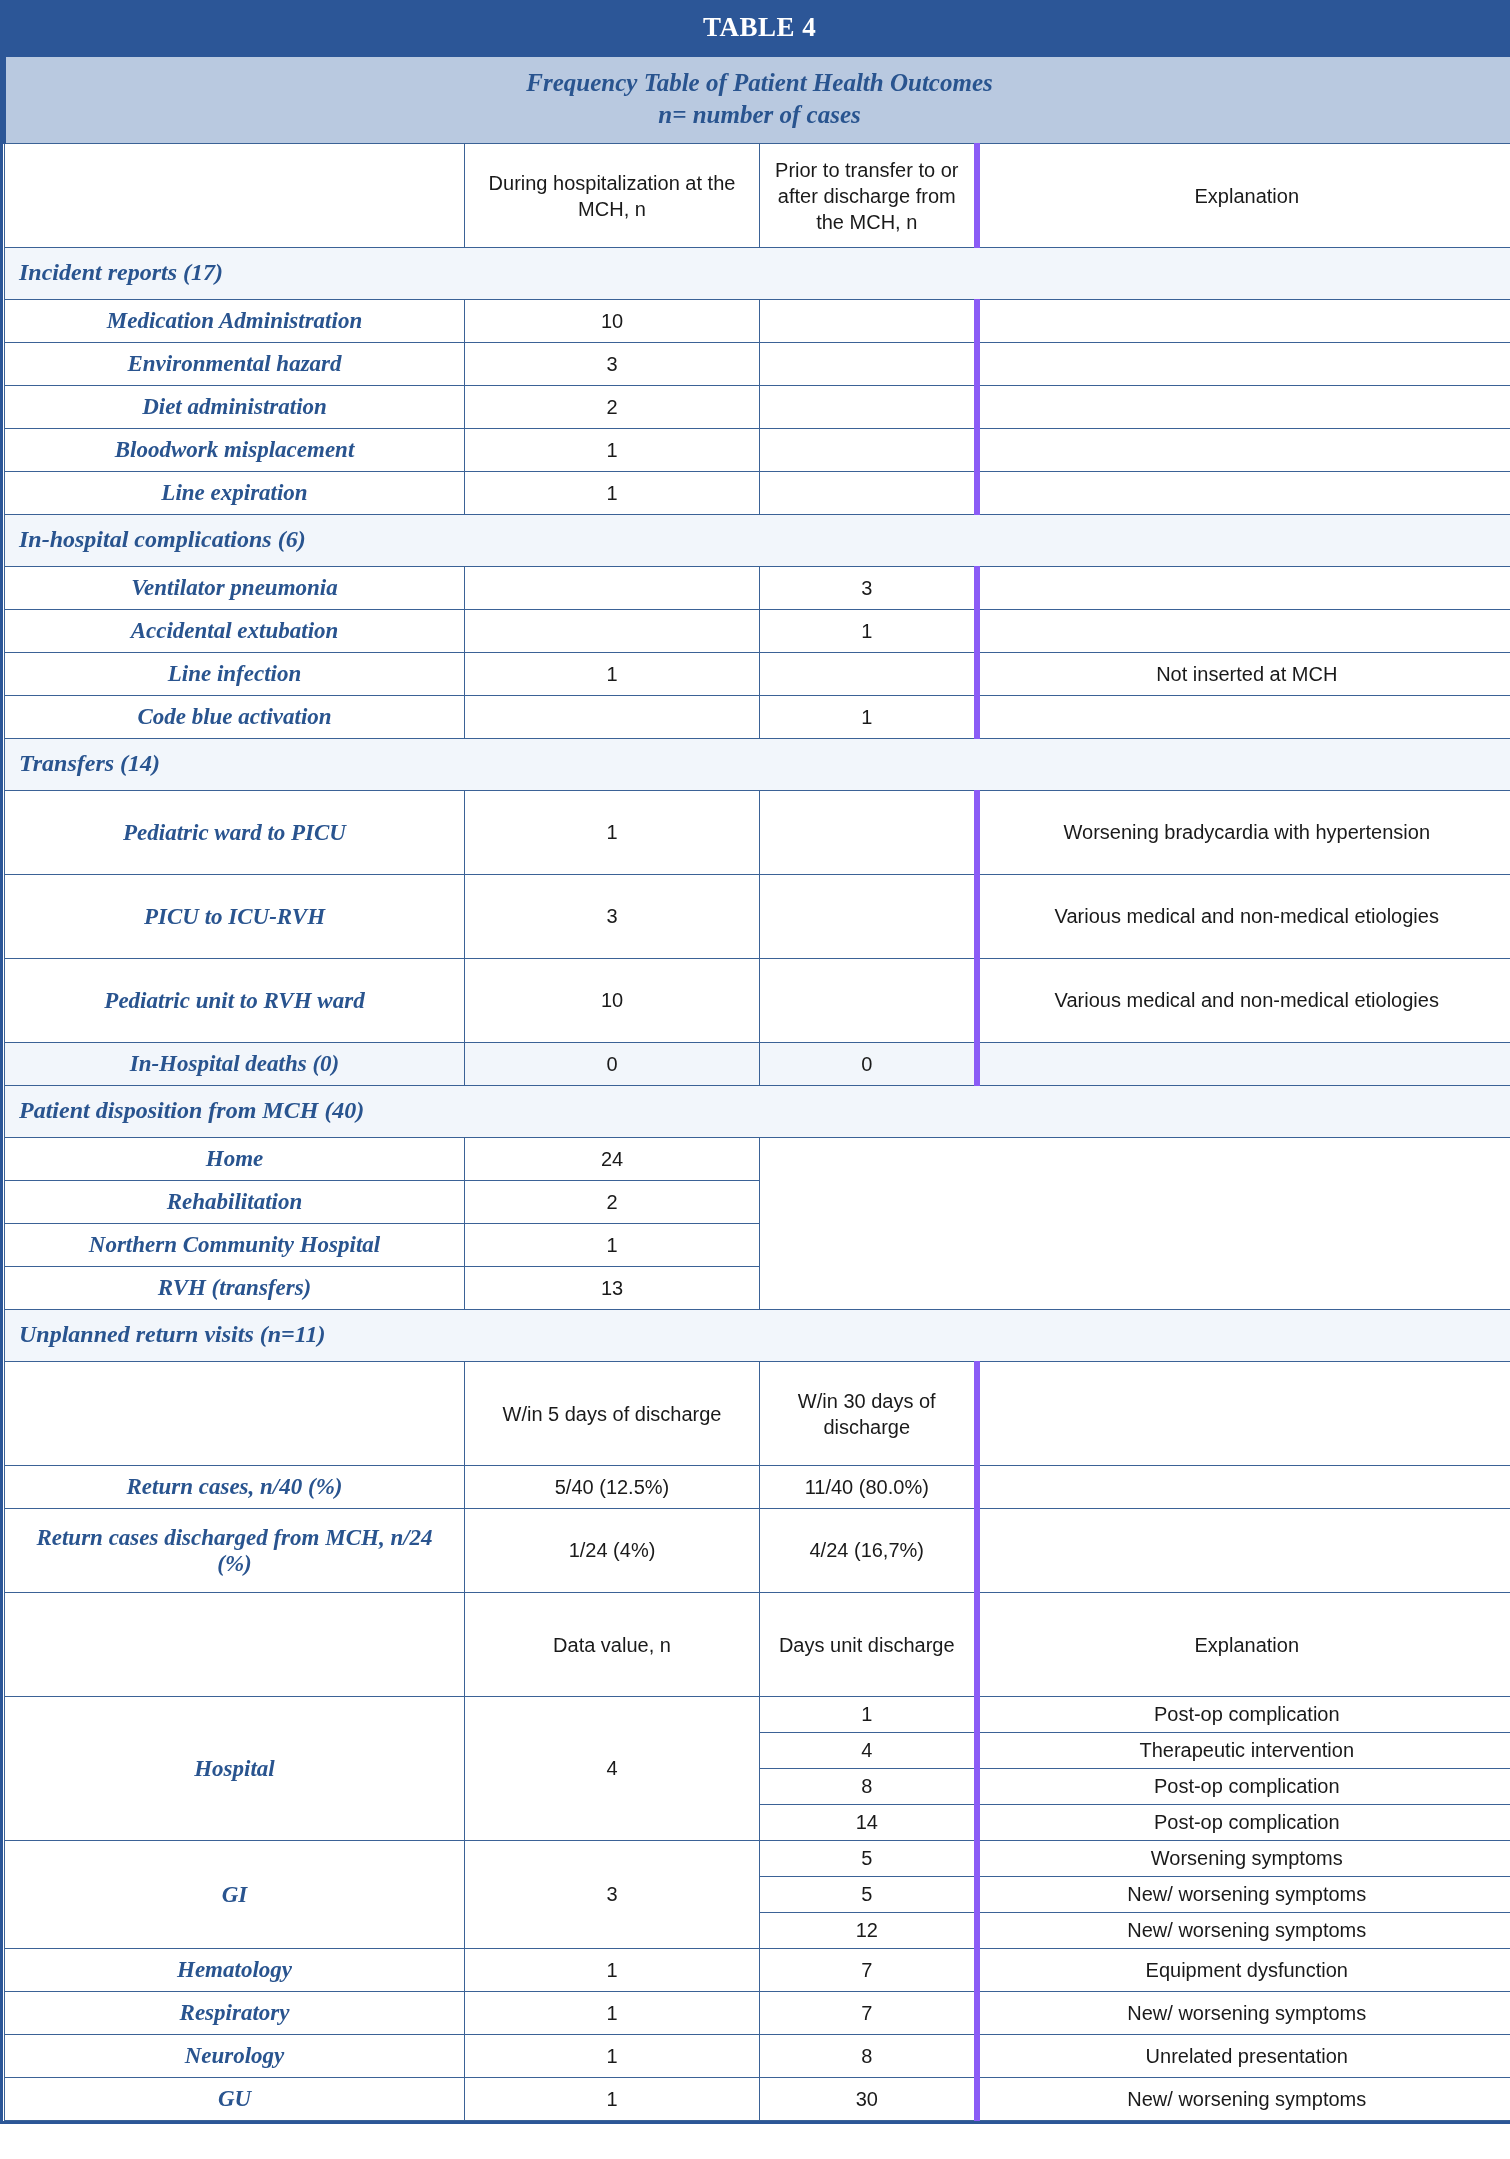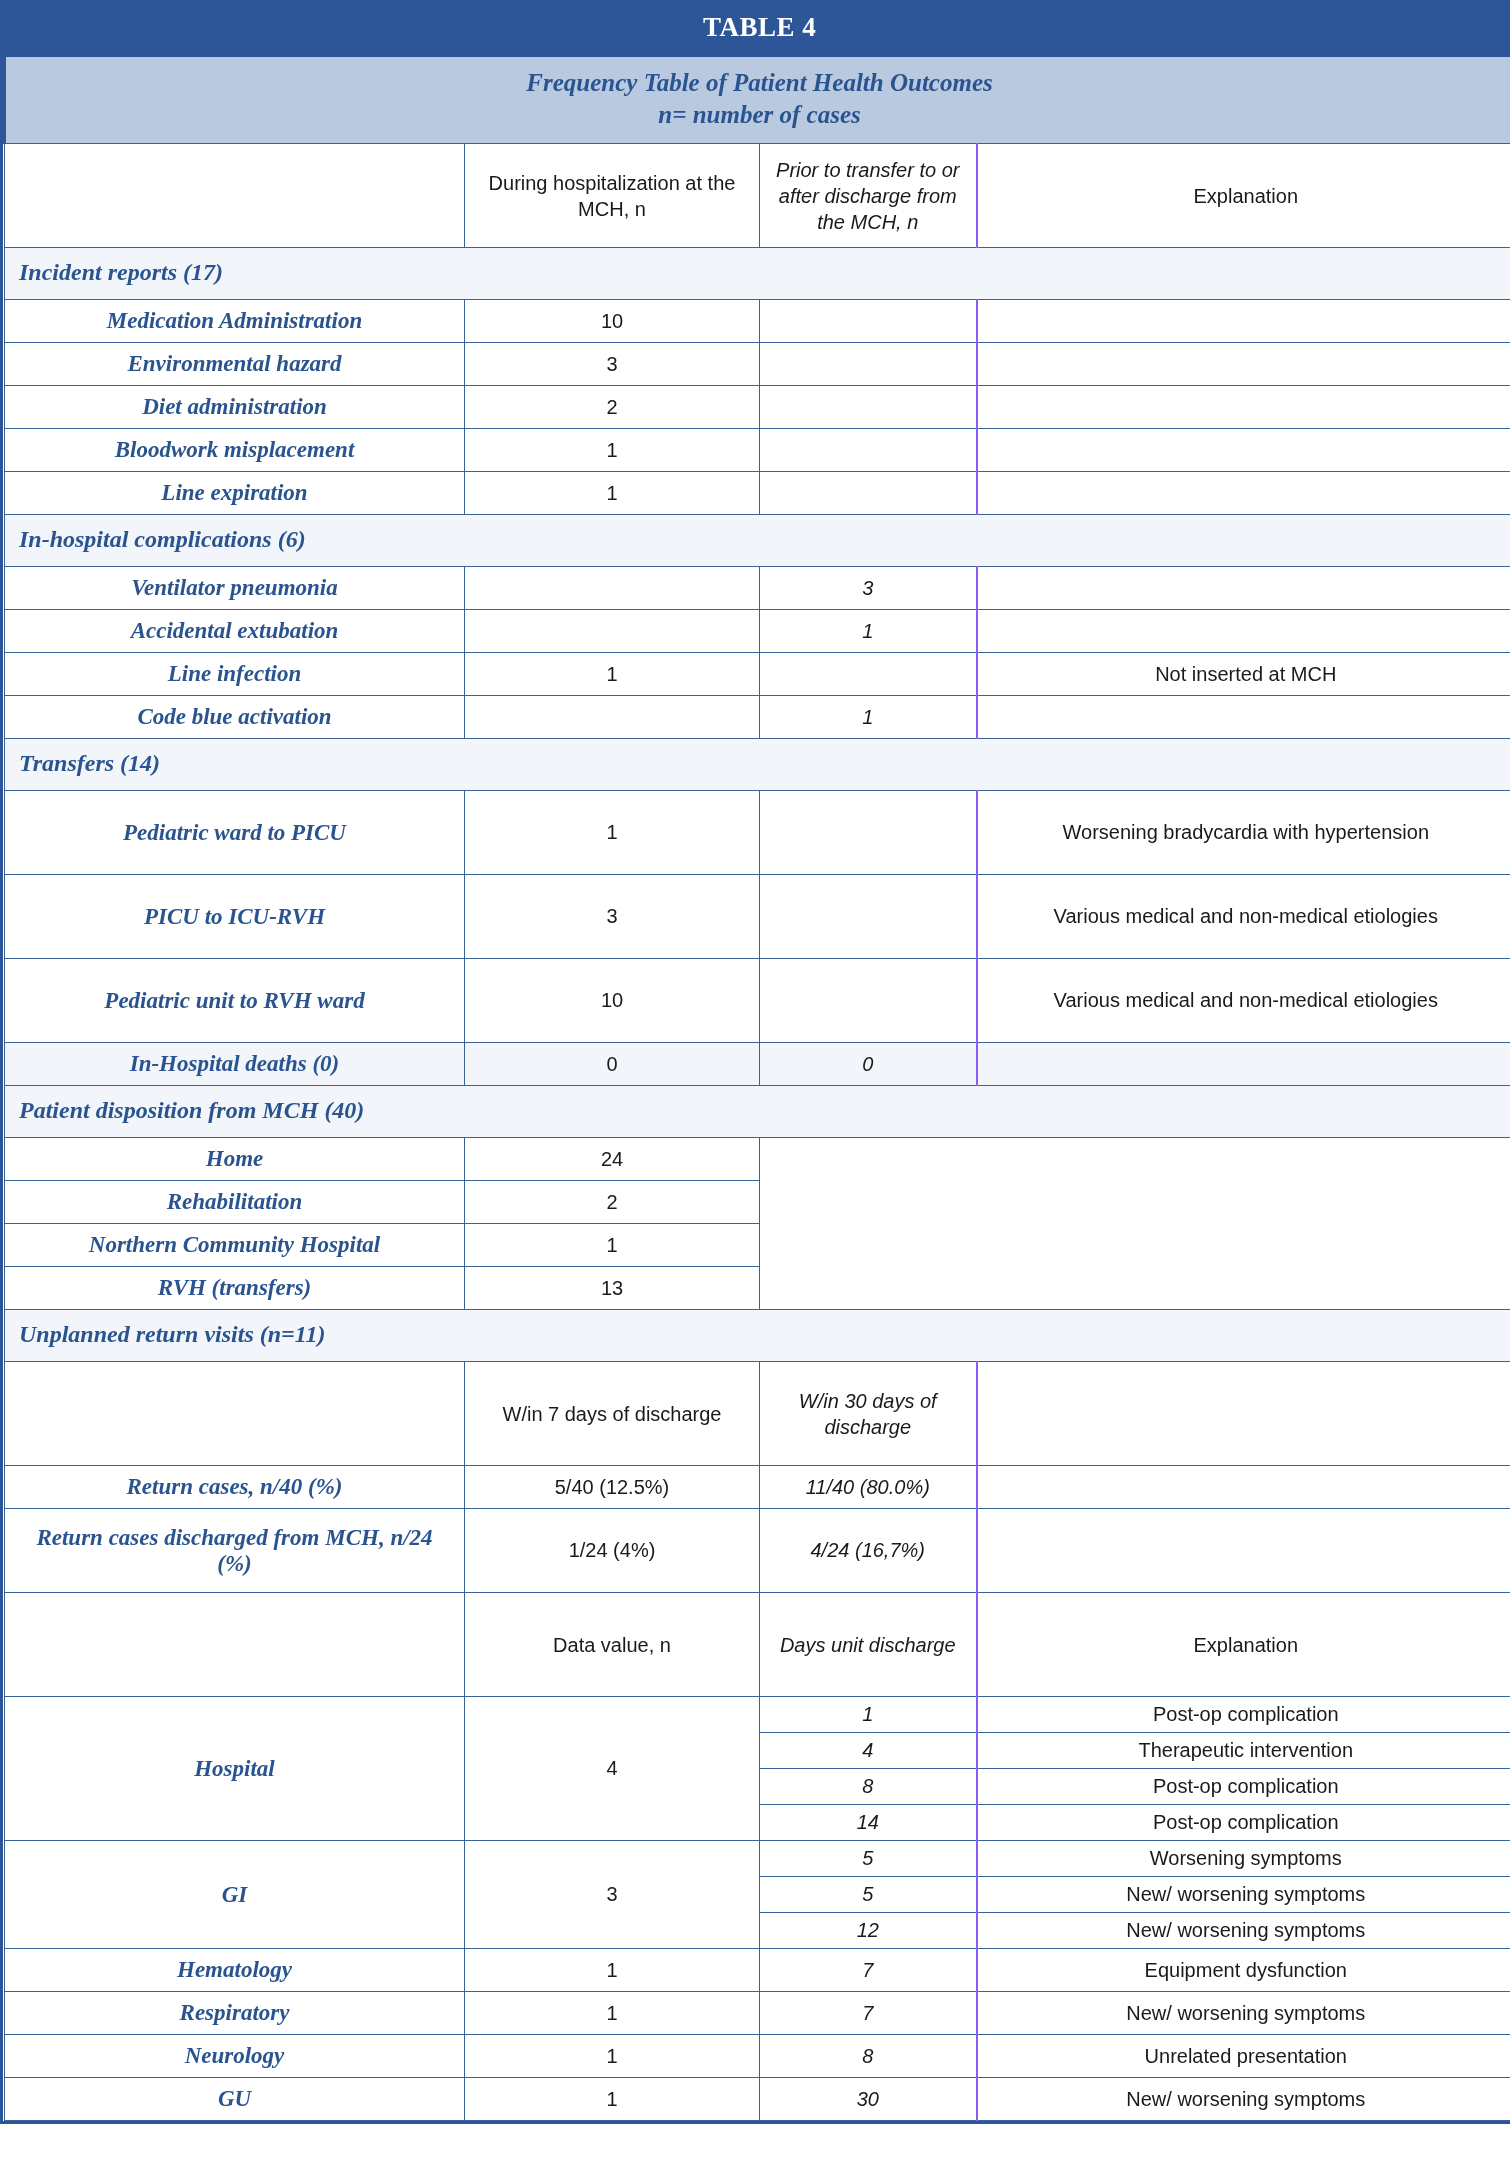--- a/index.html
+++ b/index.html
@@ -100,21 +100,21 @@
     font-weight: bold;
     font-size: 24px;
     color: #29548f;
     text-align: left;
     padding: 11px 12px 13px 14px;
   }
   
   tr.tinted td { background: #f2f6fb; margin-top: 32px; }
 
   
-  td.sep-right { border-right: 2px solid #8b5cf6; font-style: italic; }
+  td.sep-right { border-right: 6px solid #8b5cf6; }
   .tall { height: 84px; }
   .hdr-tall { height: 104px; }
 </style>
 </head>
 <body>
 
 <div id="table-root">
   <table class="freq">
     <colgroup>
       <col class="c1">
@@ -257,21 +257,21 @@
         <td class="row-label">RVH (transfers)</td>
         <td class="cell">13</td>
       </tr>
 
       <tr>
         <td class="section" colspan="4">Unplanned return visits (n=11)</td>
       </tr>
 
       <tr class="hdr-tall">
         <td class="col-head"></td>
-        <td class="col-head">W/in 7 days of discharge</td>
+        <td class="col-head">W/in 5 days of discharge</td>
         <td class="col-head sep-right">W/in 30 days of discharge</td>
         <td class="col-head"></td>
       </tr>
 
       <tr>
         <td class="row-label">Return cases, n/40 (%)</td>
         <td class="cell">5/40 (12.5%)</td>
         <td class="cell sep-right">11/40 (80.0%)</td>
         <td class="cell"></td>
       </tr>

